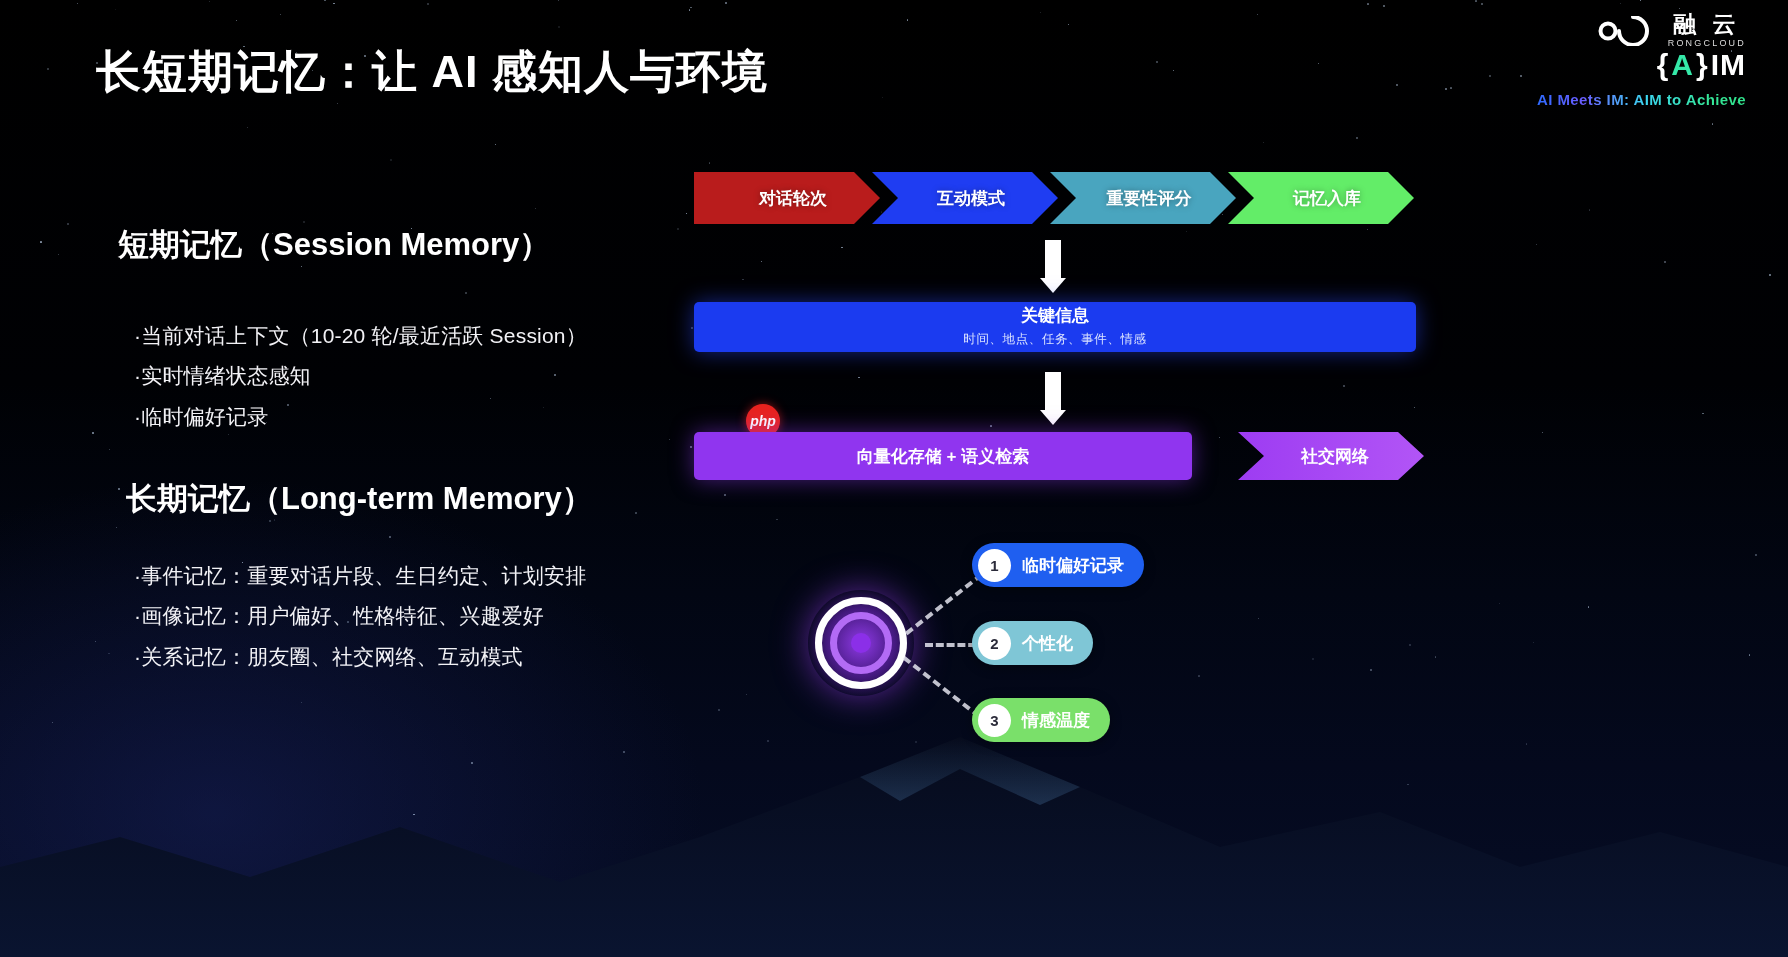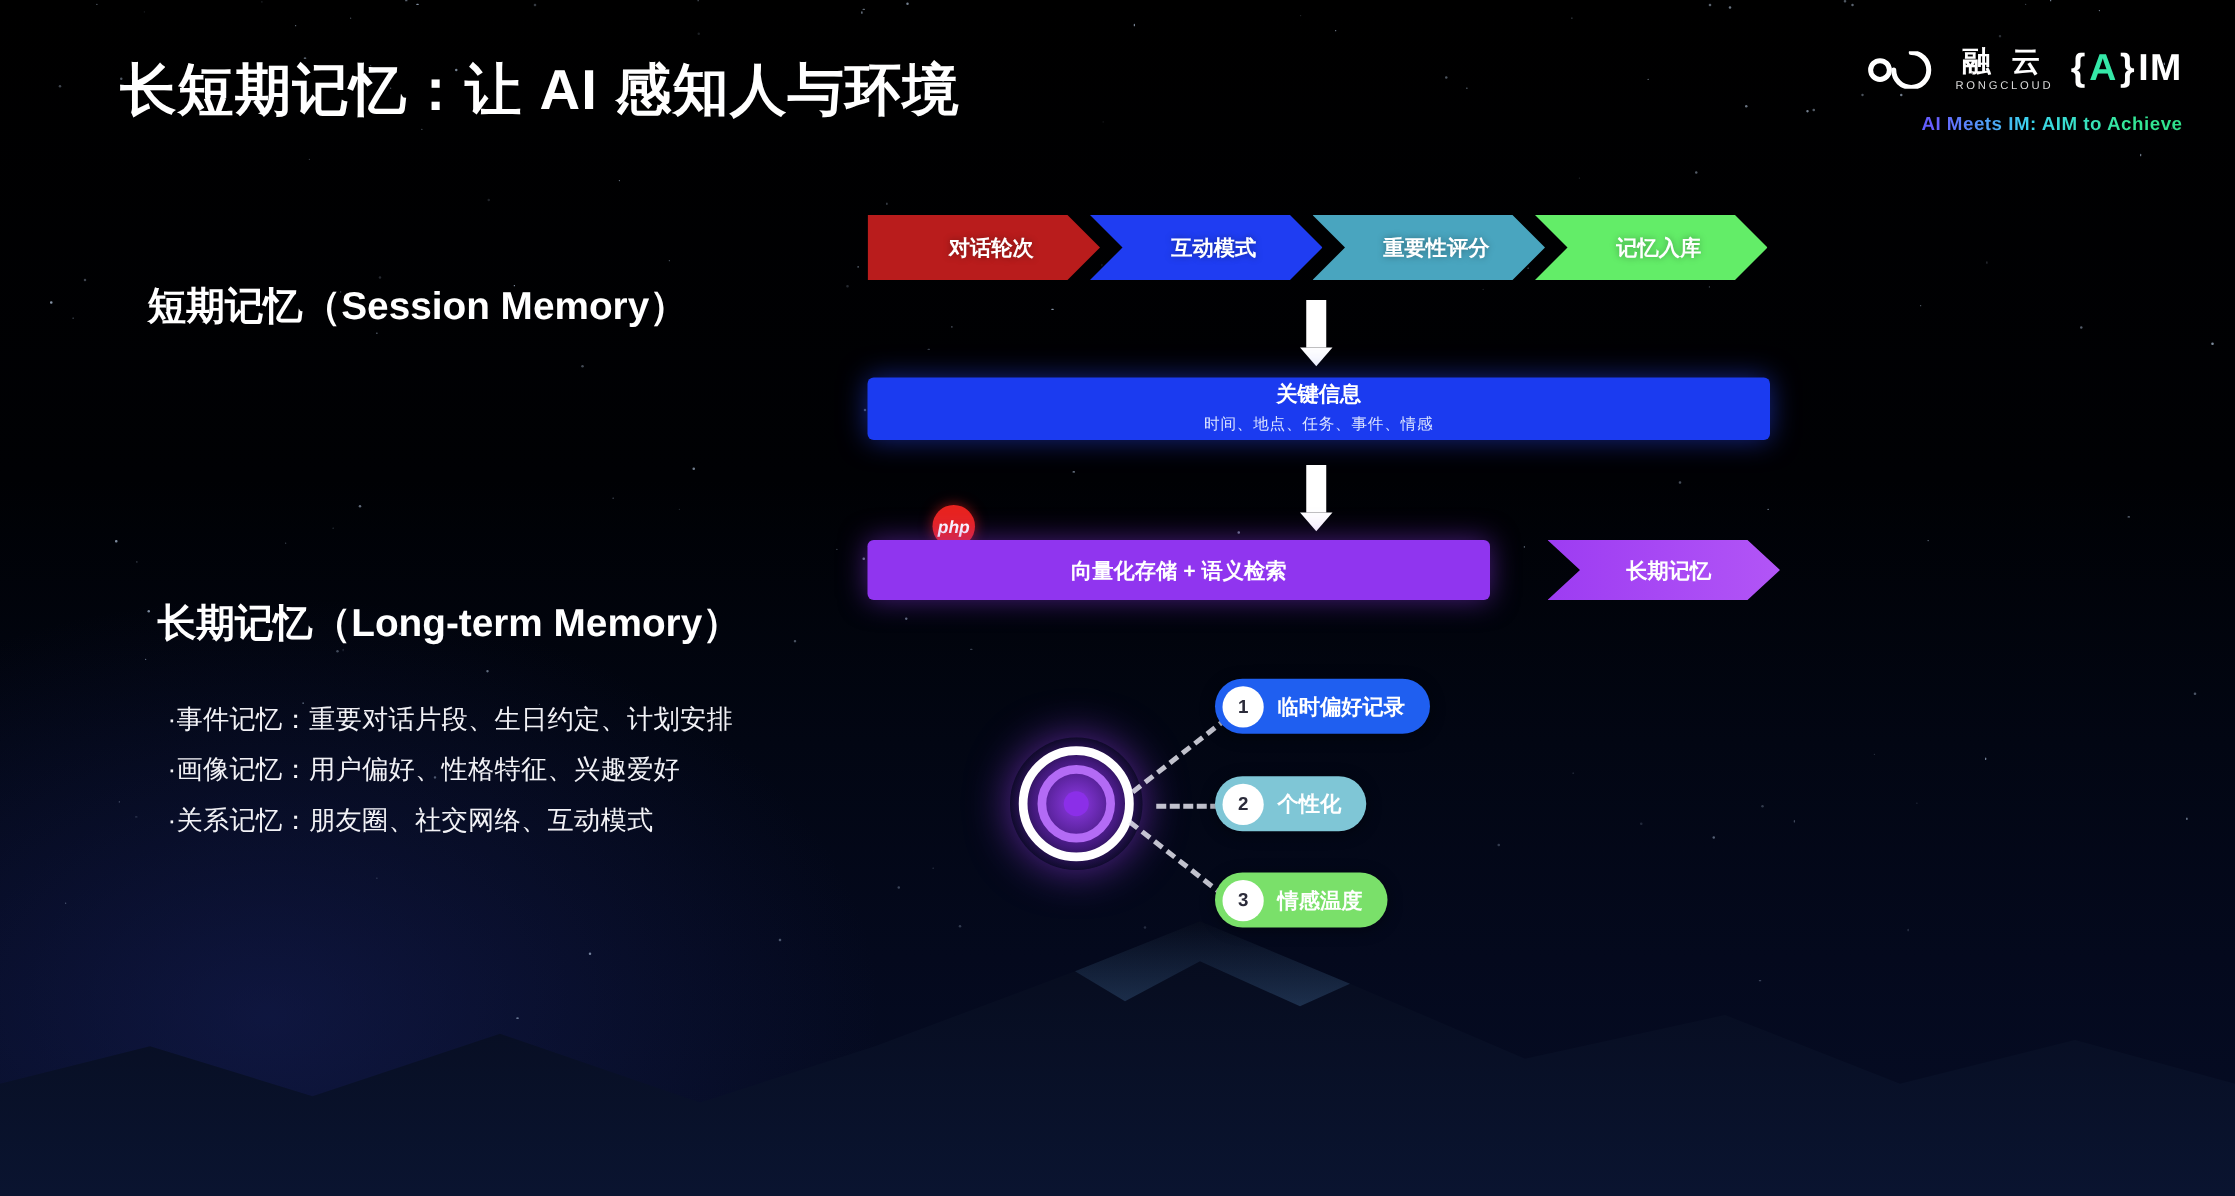--- a/index.html
+++ b/index.html
@@ -17,21 +17,21 @@
          radial-gradient(ellipse 700px 480px at 12% 85%, rgba(30,40,110,.40) 0%, rgba(0,0,0,0) 70%),
          linear-gradient(180deg,#000000 0%,#000104 40%,#020613 62%,#04091d 80%,#060d26 100%);}
   .stars{position:absolute;left:0;top:0;width:100%;height:100%;opacity:.85;}
   .star{position:absolute;background:#cfe4ff;border-radius:50%;}
   .mount{position:absolute;left:0;bottom:0;width:100%;height:240px;}
 
   
   .title{position:absolute;left:96px;top:42px;font-size:45px;font-weight:bold;color:#ffffff;
          letter-spacing:1px;white-space:nowrap;}
   .brand{position:absolute;right:42px;top:38px;text-align:right;}
-  .brand-row{display:flex;align-items:flex-start;justify-content:flex-end;gap:14px;height:44px;}
+  .brand-row{display:flex;align-items:flex-end;justify-content:flex-end;height:44px;flex-direction:column;}
   .rc-mark{display:flex;align-items:center;gap:7px;}
   .rc-word{display:flex;flex-direction:column;align-items:center;line-height:1;}
   .rc-cn{font-size:23px;font-weight:bold;color:#fff;letter-spacing:5px;}
   .rc-en{font-size:9px;color:#dcdcdc;letter-spacing:2.2px;margin-top:3px;}
   .aim{font-size:30px;font-weight:bold;color:#ffffff;letter-spacing:1px;display:flex;align-items:center;gap:2px;}
   .aim .brace{color:#ffffff;}
   .aim .aglyph{color:#35e8a8;}
   .brand-tag{margin-top:9px;font-size:15px;font-weight:bold;letter-spacing:.4px;
              background:linear-gradient(90deg,#2f6bff 0%,#6a5cff 22%,#3bd6f0 52%,#35e89a 82%,#2fe08a 100%);
              -webkit-background-clip:text;background-clip:text;color:transparent;white-space:nowrap;}
@@ -291,20 +291,25 @@
         <span class="brace">{</span>
           <span class="aglyph">A</span>
           <span class="brace">}</span>
           <span>IM</span>
       </div>
     </div>
     <div class="brand-tag">AI Meets IM: AIM to Achieve</div>
   </div>
 
   <div class="sec-head" style="left:118px;top:224px;">短期记忆（Session Memory）</div>
+  <div class="bullets" style="left:134px;top:316px;">
+    <div>·当前对话上下文（10-20 轮/最近活跃 Session）</div>
+    <div>·实时情绪状态感知</div>
+    <div>·临时偏好记录</div>
+  </div>
 
   <div class="sec-head" style="left:126px;top:478px;">长期记忆（Long-term Memory）</div>
   <div class="bullets" style="left:134px;top:556px;">
     <div>·事件记忆：重要对话片段、生日约定、计划安排</div>
     <div>·画像记忆：用户偏好、性格特征、兴趣爱好</div>
     <div>·关系记忆：朋友圈、社交网络、互动模式</div>
   </div>
 
   <div class="chev-row" id="chevrow">
       <div class="chev" style="width: 186px; background: #b91c1c; margin-left: 0px;">
@@ -336,21 +341,21 @@
       <div class="head"></div>
   </div>
 
   <div class="php" style="left:746px;top:404px;">php</div>
 
   <div class="boxvec" style="left:694px;top:432px;width:498px;height:48px;">
     <span>向量化存储 + 语义检索</span>
   </div>
 
   <div class="chev-recall" style="left:1238px;top:432px;width:186px;">
-    <span>长期记忆</span>
+    <span>社交网络</span>
   </div>
 
   <div class="target" style="left:808px;top:590px;">
     <div class="ring1">
         <div class="ring2">
           <div class="dot"></div>
         </div>
       </div>
   </div>
 

